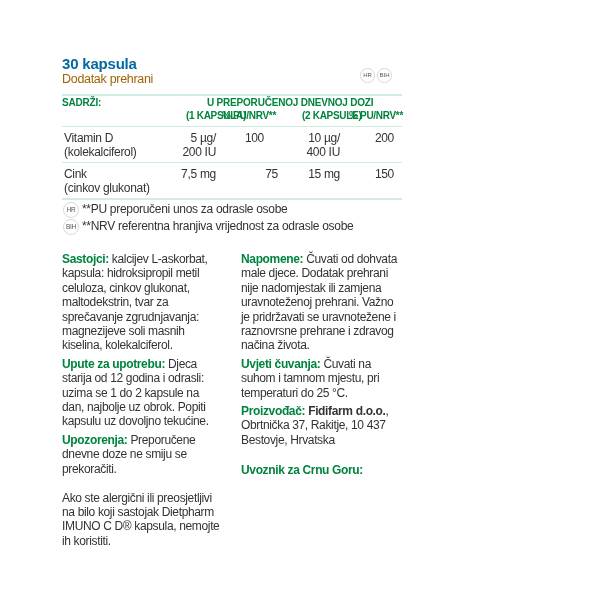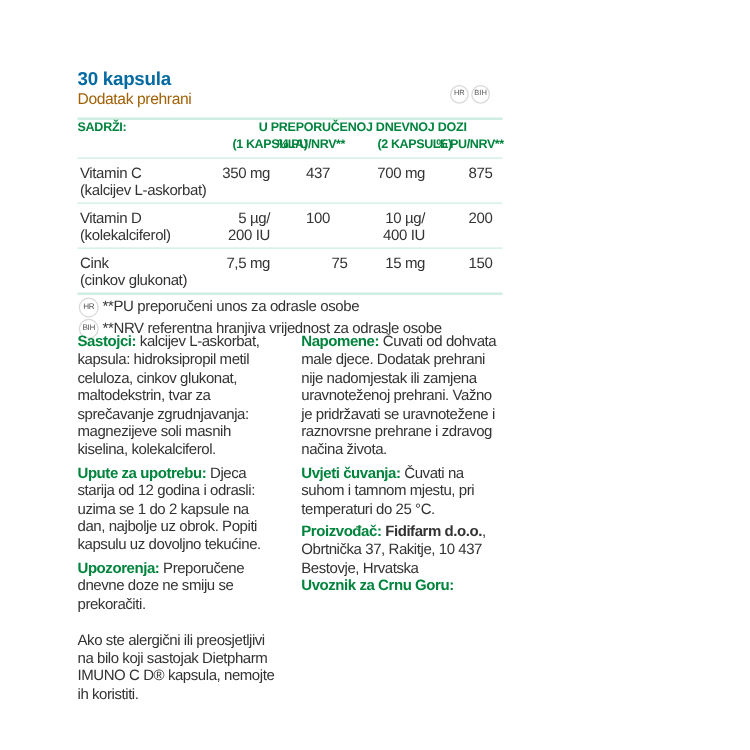--- a/index.html
+++ b/index.html
@@ -14,21 +14,21 @@
   .hr-line { height:1.5px; background:#cdeee0; }
   .tbl-head { position:relative; height:32px; margin-top:8px; }
   .th-sadrzi { position:absolute; left:0; top:3px; font-size:10px; font-weight:bold; color:#00843d; letter-spacing:-0.2px; }
   .th-main { position:absolute; left:145px; top:3px; font-size:10px; font-weight:bold; color:#00843d; letter-spacing:-0.2px; }
   .th-sub { position:absolute; top:16px; font-size:10px; font-weight:bold; color:#00843d; letter-spacing:-0.3px; white-space:nowrap; }
   .row { position:relative; border-top:1.5px solid #cdeee0; font-size:12px; letter-spacing:-0.3px; line-height:14px; }
   .row .name { position:absolute; left:2px; top:4px; }
   .row .c { position:absolute; top:4px; text-align:right; }
   .note { font-size:12px; letter-spacing:-0.3px; line-height:14px; display:flex; height:17px; }
   .note .flag { width:14px; height:14px; line-height:14px; font-size:6.5px; margin-right:3px; margin-left:1px; }
-  .cols { position:absolute; left:62px; top:266px; width:340px; display:flex; gap:18px; }
+  .cols { position:absolute; left:62px; top:252px; width:340px; display:flex; gap:18px; }
   .col { width:167px; font-size:12px; line-height:14.4px; letter-spacing:-0.35px; color:#333; }
   .col p { margin:0 0 4px 0; }
   .g { color:#00843d; font-weight:bold; }
   .b { font-weight:bold; color:#333; }
 </style>
 </head>
 <body>
 
 <div class="label">
   <div style="position:relative;">
@@ -43,34 +43,20 @@
   <div class="tbl-head">
     <div class="hr-line"></div>
     <div class="th-sadrzi">SADRŽI:</div>
     <div class="th-main">U PREPORUČENOJ DNEVNOJ DOZI</div>
     <div class="th-sub" style="left:94px;padding-left:30px;">(1 KAPSULA)</div>
     <div class="th-sub" style="left:160px;">% PU/NRV**</div>
     <div class="th-sub" style="left:240px;">(2 KAPSULE)</div>
     <div class="th-sub" style="left:287px;">% PU/NRV**</div>
   </div>
 
-  <div class="row" style="height:35px;">
-    <div class="name">
-        <div>Vitamin C</div>
-        <div>(kalcijev L-askorbat)</div>
-      </div>
-    <div class="c" style="right:186px;">
-        <div>350 mg</div>
-      </div>
-    <div class="c" style="right:138px;">437</div>
-    <div class="c" style="right:62px;">
-        <div>700 mg</div>
-      </div>
-    <div class="c" style="right:8px;">875</div>
-  </div>
   <div class="row" style="height:35px;">
     <div class="name">
         <div>Vitamin D</div>
         <div>(kolekalciferol)</div>
       </div>
     <div class="c" style="right:186px;">
         <div>5 µg/</div>
         <div>200 IU</div>
       </div>
     <div class="c" style="right:138px;">100</div>
@@ -110,16 +96,16 @@
 
 <div class="cols">
   <div class="col">
     <p><span class="g">Sastojci:</span><span> kalcijev L-askorbat, kapsula: hidroksipropil metil celuloza, cinkov glukonat, maltodekstrin, tvar za sprečavanje zgrudnjavanja: magnezijeve soli masnih kiselina, kolekalciferol.</span></p>
     <p><span class="g">Upute za upotrebu:</span><span> Djeca starija od 12 godina i odrasli: uzima se 1 do 2 kapsule na dan, najbolje uz obrok. Popiti kapsulu uz dovoljno tekućine.</span></p>
     <p><span class="g">Upozorenja:</span><span> Preporučene dnevne doze ne smiju se prekoračiti.</span><br><br><span>Ako ste alergični ili preosjetljivi na bilo koji sastojak Dietpharm IMUNO C D® kapsula, nemojte ih koristiti.</span></p>
   </div>
   <div class="col">
     <p><span class="g">Napomene:</span><span> Čuvati od dohvata male djece. Dodatak prehrani nije nadomjestak ili zamjena uravnoteženoj prehrani. Važno je pridržavati se uravnotežene i raznovrsne prehrane i zdravog načina života.</span></p>
     <p><span class="g">Uvjeti čuvanja:</span><span> Čuvati na suhom i tamnom mjestu, pri temperaturi do 25 °C.</span></p>
-    <p style="margin-bottom:0;"><span class="g">Proizvođač:</span><span class="b"> Fidifarm d.o.o.</span><span>, Obrtnička 37, Rakitje, 10 437 Bestovje, Hrvatska</span></p>
+    <p style="margin-bottom:16px;"><span class="g">Proizvođač:</span><span class="b"> Fidifarm d.o.o.</span><span>, Obrtnička 37, Rakitje, 10 437 Bestovje, Hrvatska</span></p>
     <p><span class="g">Uvoznik za Crnu Goru:</span><br></p>
   </div>
 </div>
 
 </body></html>

